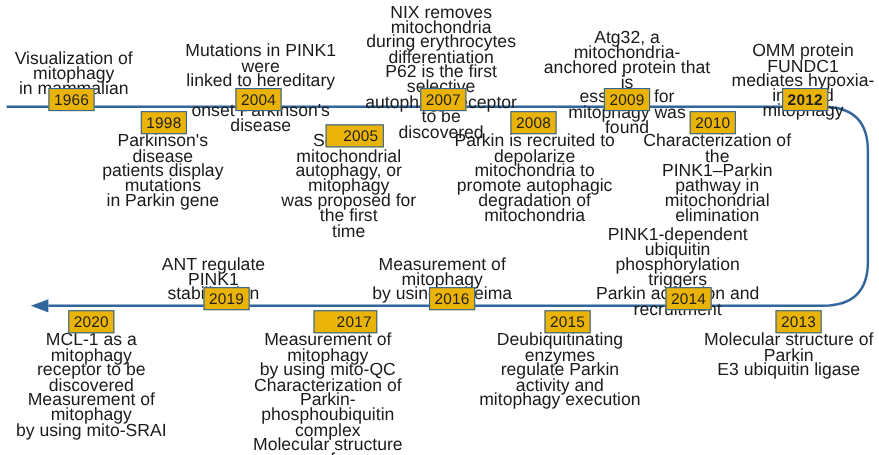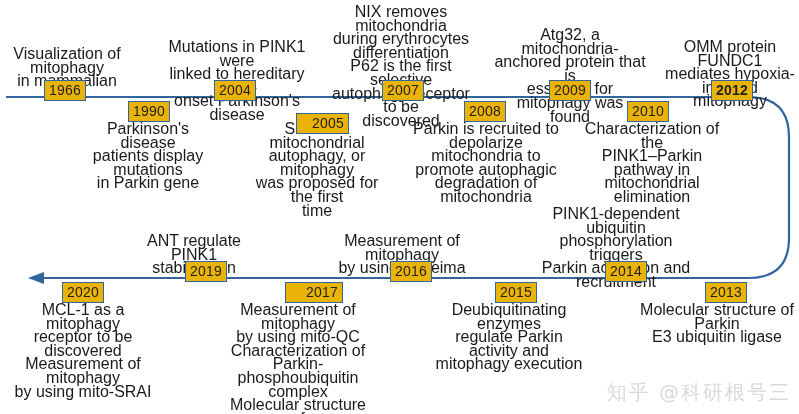--- a/index.html
+++ b/index.html
@@ -62,21 +62,21 @@
 <div id="root">
 
   <svg id="timeline-svg" viewBox="0 0 799 414" xmlns="http://www.w3.org/2000/svg">
 
     <path d="M 6 97 L 748 97 Q 789 97 789 137 L 789 238 Q 789 278 748 278 L 44 278" fill="none" stroke="#31659c" stroke-width="2.2"></path>
     <polygon points="44,272 44,284 28,278" fill="#31659c"></polygon>
   </svg>
 
   <div id="boxes-layer">
       <div class="year-box" style="left: 44px; top: 80px;">1966</div>
-      <div class="year-box" style="left: 128px; top: 101px;">1990</div>
+      <div class="year-box" style="left: 128px; top: 101px;">1998</div>
       <div class="year-box" style="left: 214px; top: 80px;">2004</div>
       <div class="year-box" style="left: 296px; top: 113px; padding-left: 15px;">2005</div>
       <div class="year-box" style="left: 382px; top: 80px;">2007</div>
       <div class="year-box" style="left: 464px; top: 101px;">2008</div>
       <div class="year-box" style="left: 549px; top: 80px;">2009</div>
       <div class="year-box" style="left: 627px; top: 101px;">2010</div>
       <div class="year-box" style="left: 711px; top: 80px; font-weight: bold;">2012</div>
       <div class="year-box" style="left: 62px; top: 282px;">2020</div>
       <div class="year-box" style="left: 185px; top: 261px;">2019</div>
       <div class="year-box" style="left: 285px; top: 282px; padding-left: 20px;">2017</div>
@@ -139,14 +139,13 @@
 regulate Parkin activity and
 mitophagy execution</div>
       <div class="event-text" style="left: 540px; top: 207px; width: 152px;">PINK1-dependent ubiquitin
 phosphorylation triggers
 Parkin activation and
 recruitment</div>
       <div class="event-text" style="left: 638px; top: 303px; width: 158px;">Molecular structure of Parkin
 E3 ubiquitin ligase</div>
     </div>
 
-  <div class="watermark">知乎 @科研根号三</div>
 </div>
 
 </body></html>

